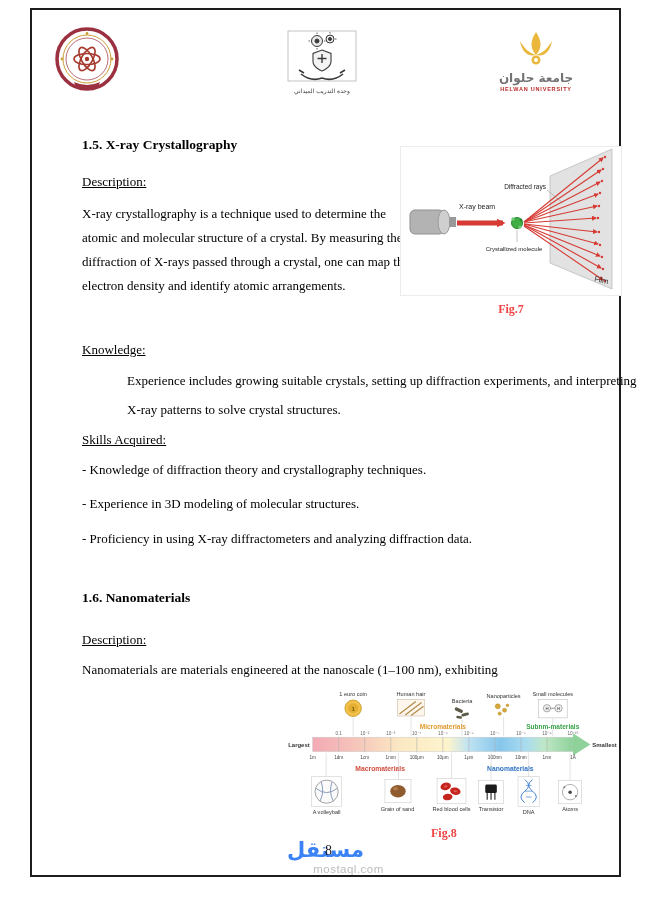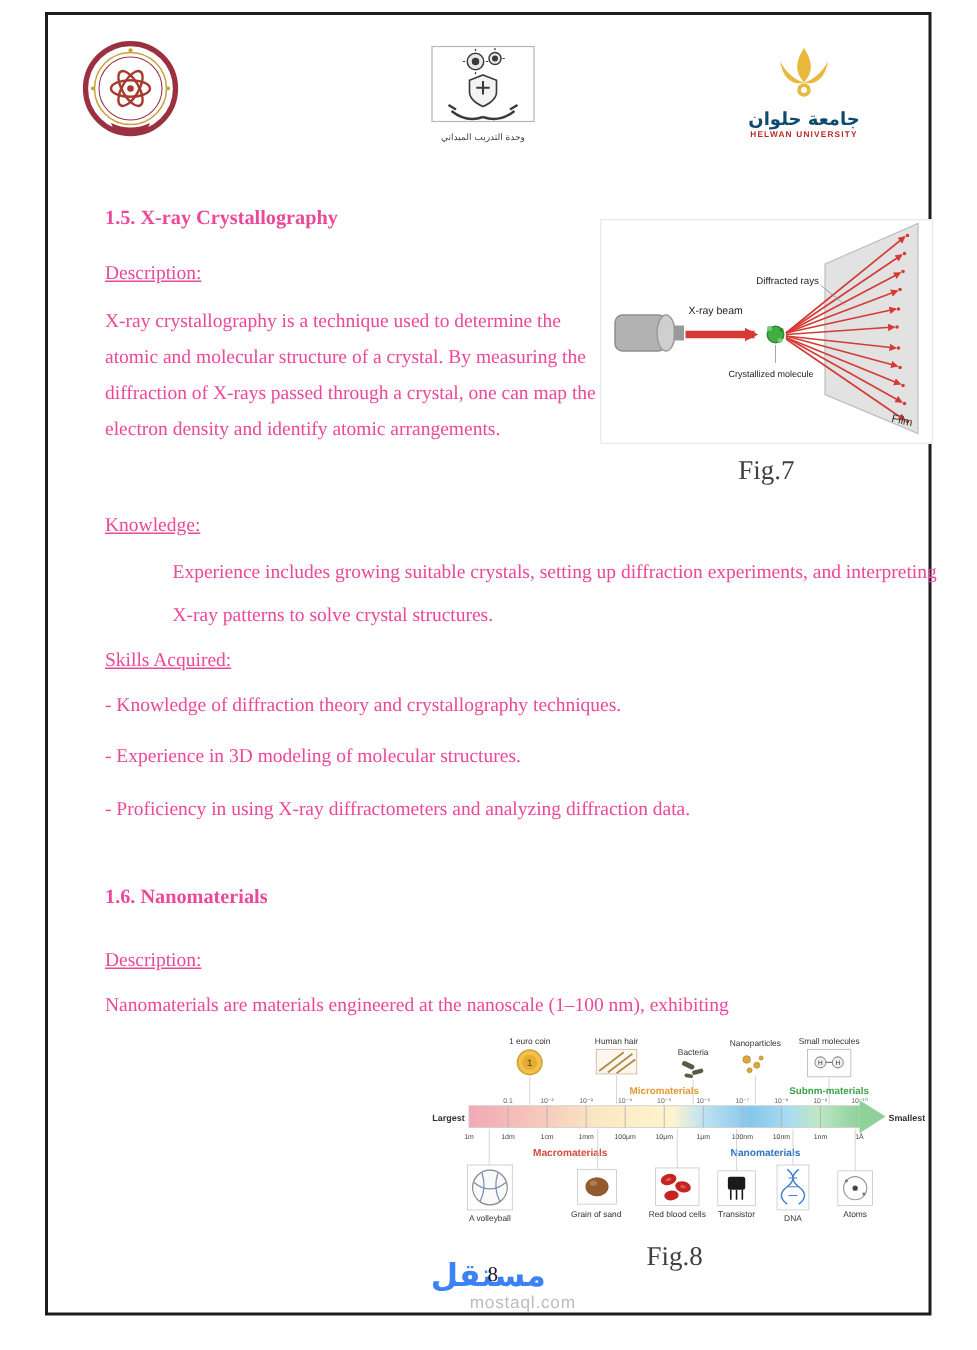--- a/index.html
+++ b/index.html
@@ -14,35 +14,35 @@
   .frame {
     position:absolute; left:30px; top:8px; width:591px; height:869px;
     border:2px solid #1d1d1d; pointer-events:none;
   }
   
   .logo { position:absolute; text-align:center; }
   .logo-left  { left:54px; top:26px; width:66px; }
   .logo-mid   { left:284px; top:30px; width:76px; }
   .logo-right { left:498px; top:30px; width:76px; }
   .logo-mid-caption { font-family:"DejaVu Sans",sans-serif; font-size:6px; color:#444; margin-top:1px; }
-  .uni-ar { font-family:"DejaVu Sans",sans-serif; font-weight:bold; font-size:12px; color:#0c4a6e; line-height:1.1; }
+  .uni-ar { font-family:"DejaVu Sans",sans-serif; font-weight:bold; font-size:12px; color:#737373; line-height:1.1; }
   .uni-en { font-family:"Liberation Sans",sans-serif; font-weight:bold; font-size:5.5px; letter-spacing:0.8px; color:#b92b27; margin-top:1px; }
   
-  .t { position:absolute; left:70px; font-size:13px; line-height:24px; color:#ec4899; }
+  .t { position:absolute; left:82px; font-size:13px; line-height:24px; color:#000000; }
   .h-sec { font-weight:bold; font-size:13.5px; }
   .ulab { text-decoration:underline; }
   .desc-para { width:332px; }
   .full-para { width:516px; line-height:29px;margin-left:45px; }
   .skill { width:516px; }
   .nano-line1 { width:520px; }
   .nano-col { width:207px; line-height:26px; }
   
   .fig7 { position:absolute; left:400px; top:146px; width:222px; }
   .fig8 { position:absolute; left:283px; top:688px; width:340px; }
-  .figcap { font-weight:normal; font-size:18px; color:#404040; }
+  .figcap { font-weight:bold; font-size:12px; color:#ef4444; }
   .fig7 .figcap { text-align:center; margin-top:2px; }
   .fig8 .figcap { padding-left:148px; margin-top:-1px; }
   svg text { font-family:"Liberation Sans","DejaVu Sans",sans-serif; }
   
   .watermark-ar {
     position:absolute; left:0; right:0; top:838px; text-align:center;
     font-family:"DejaVu Sans",sans-serif; font-weight:bold;
     font-size:21px; color:#3b82f6; z-index:1;
   }
   .page-number {

